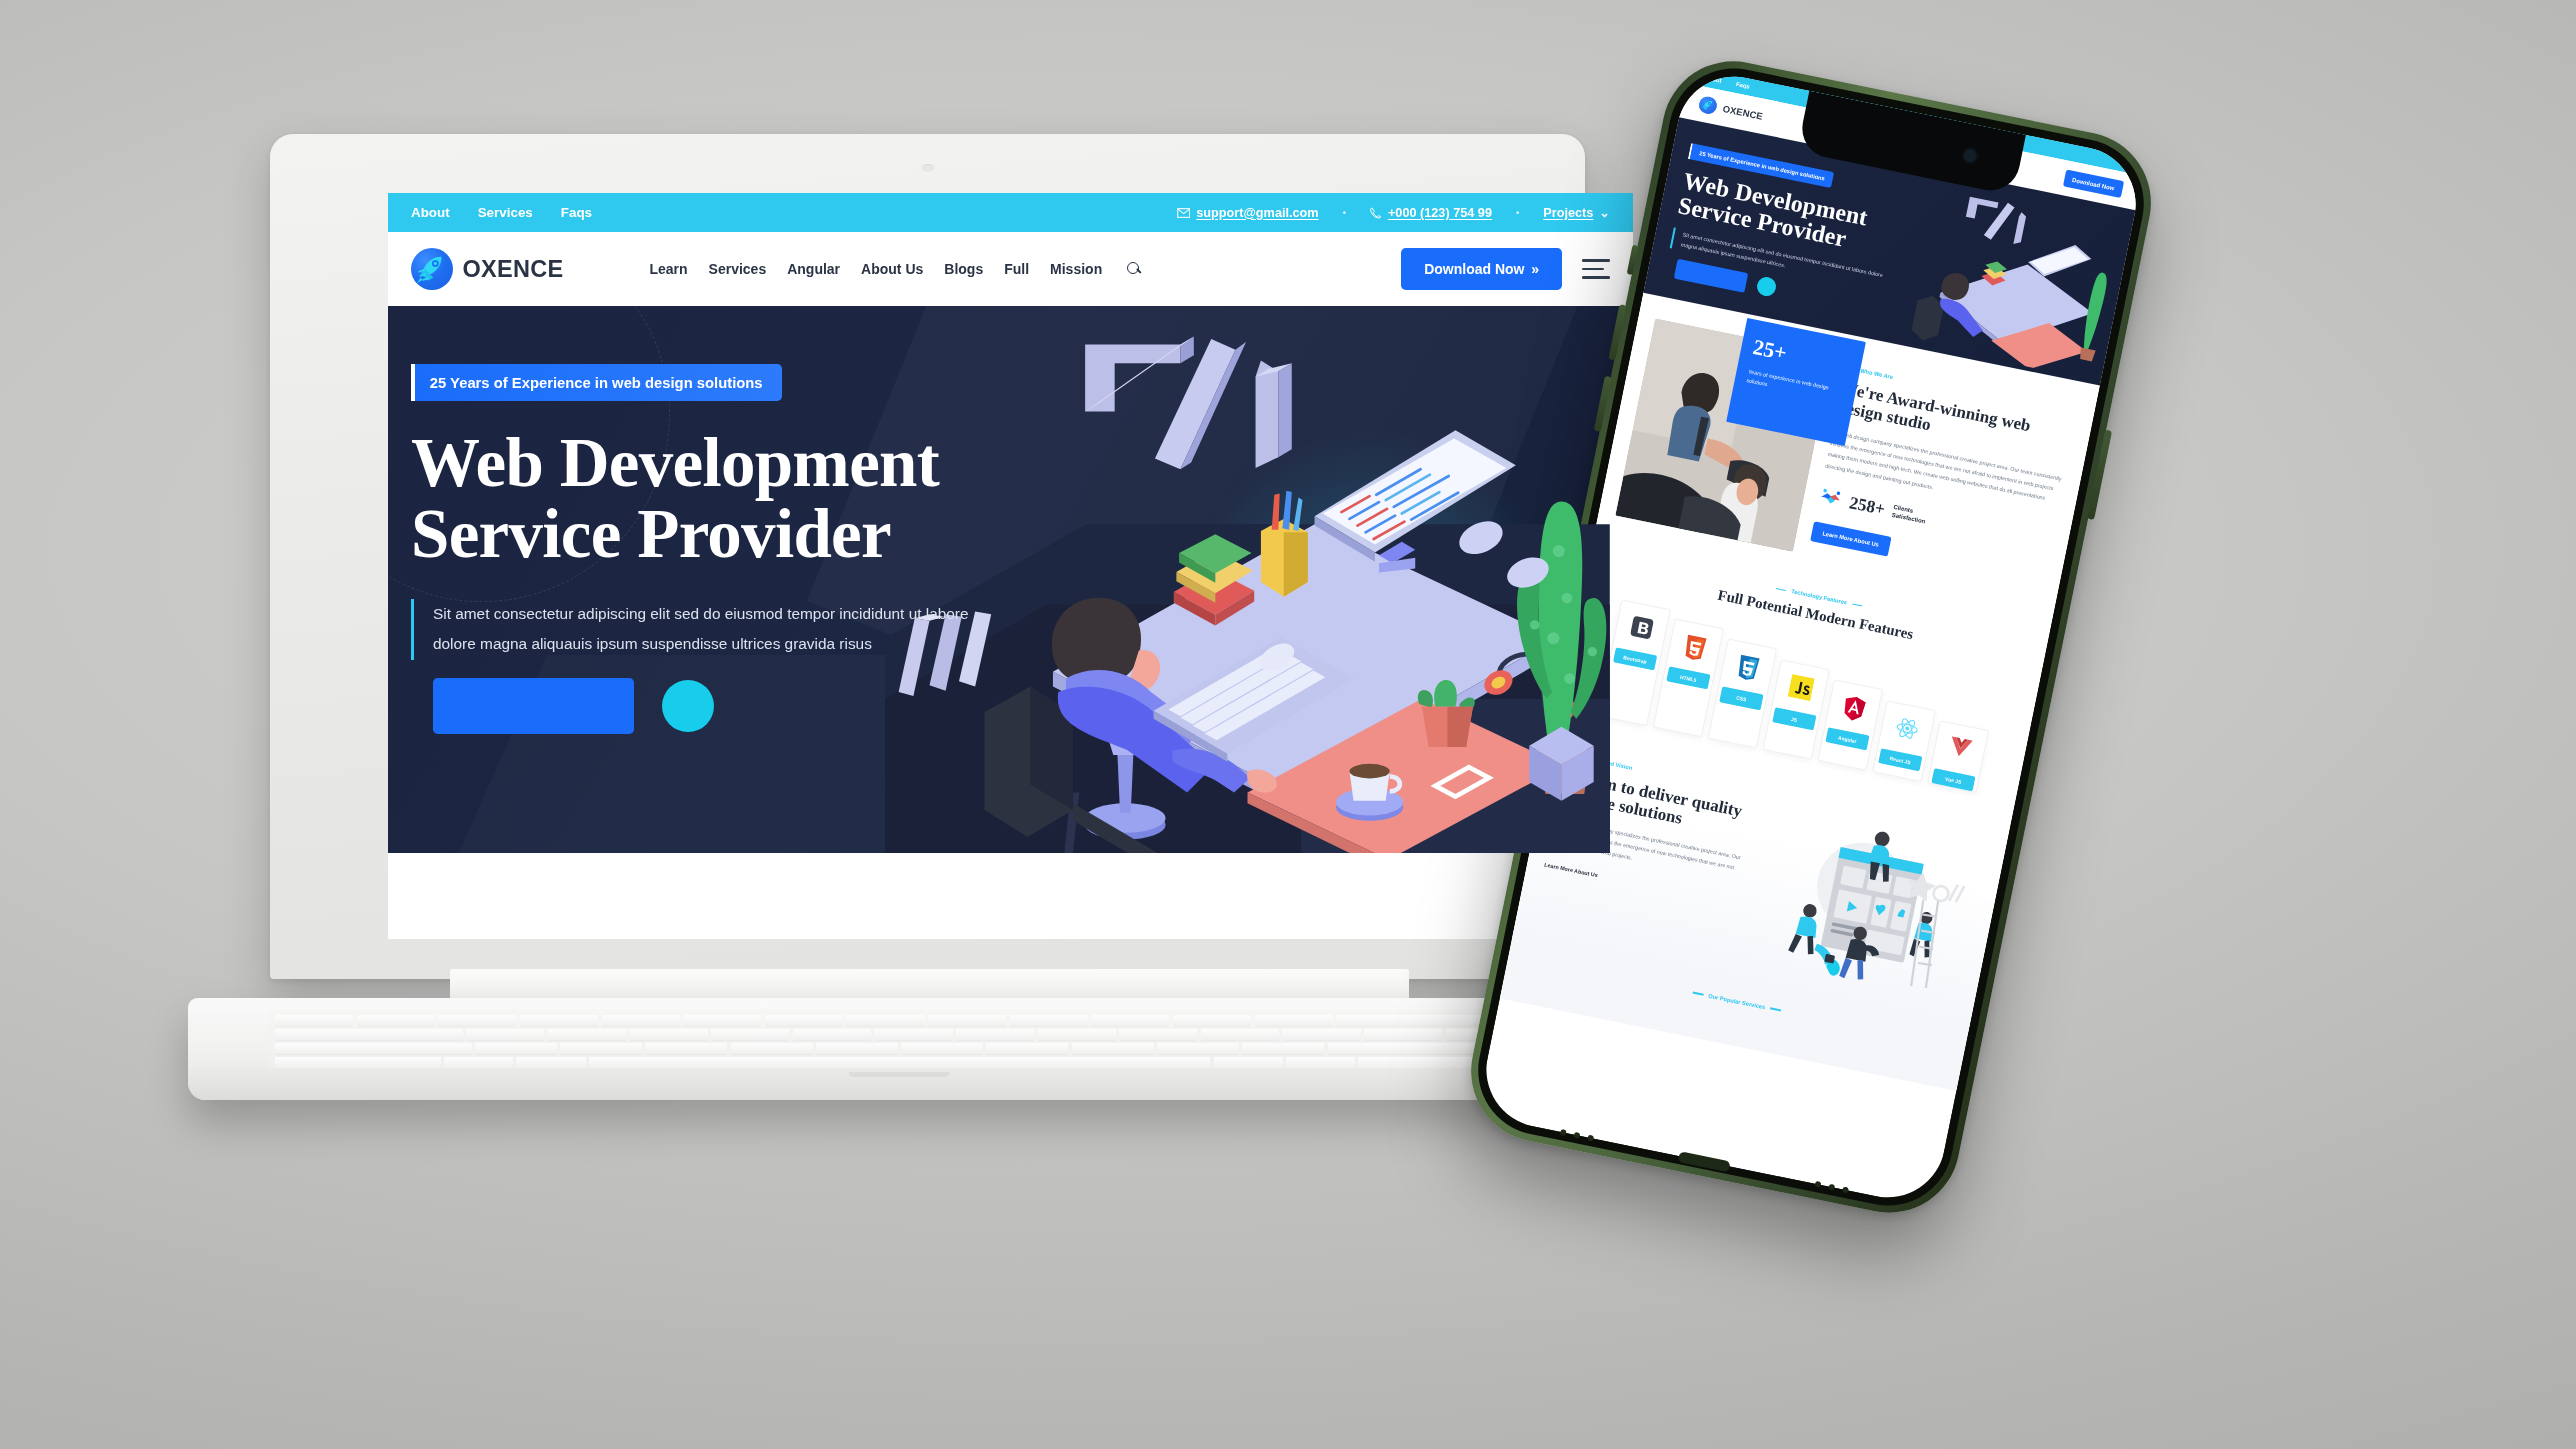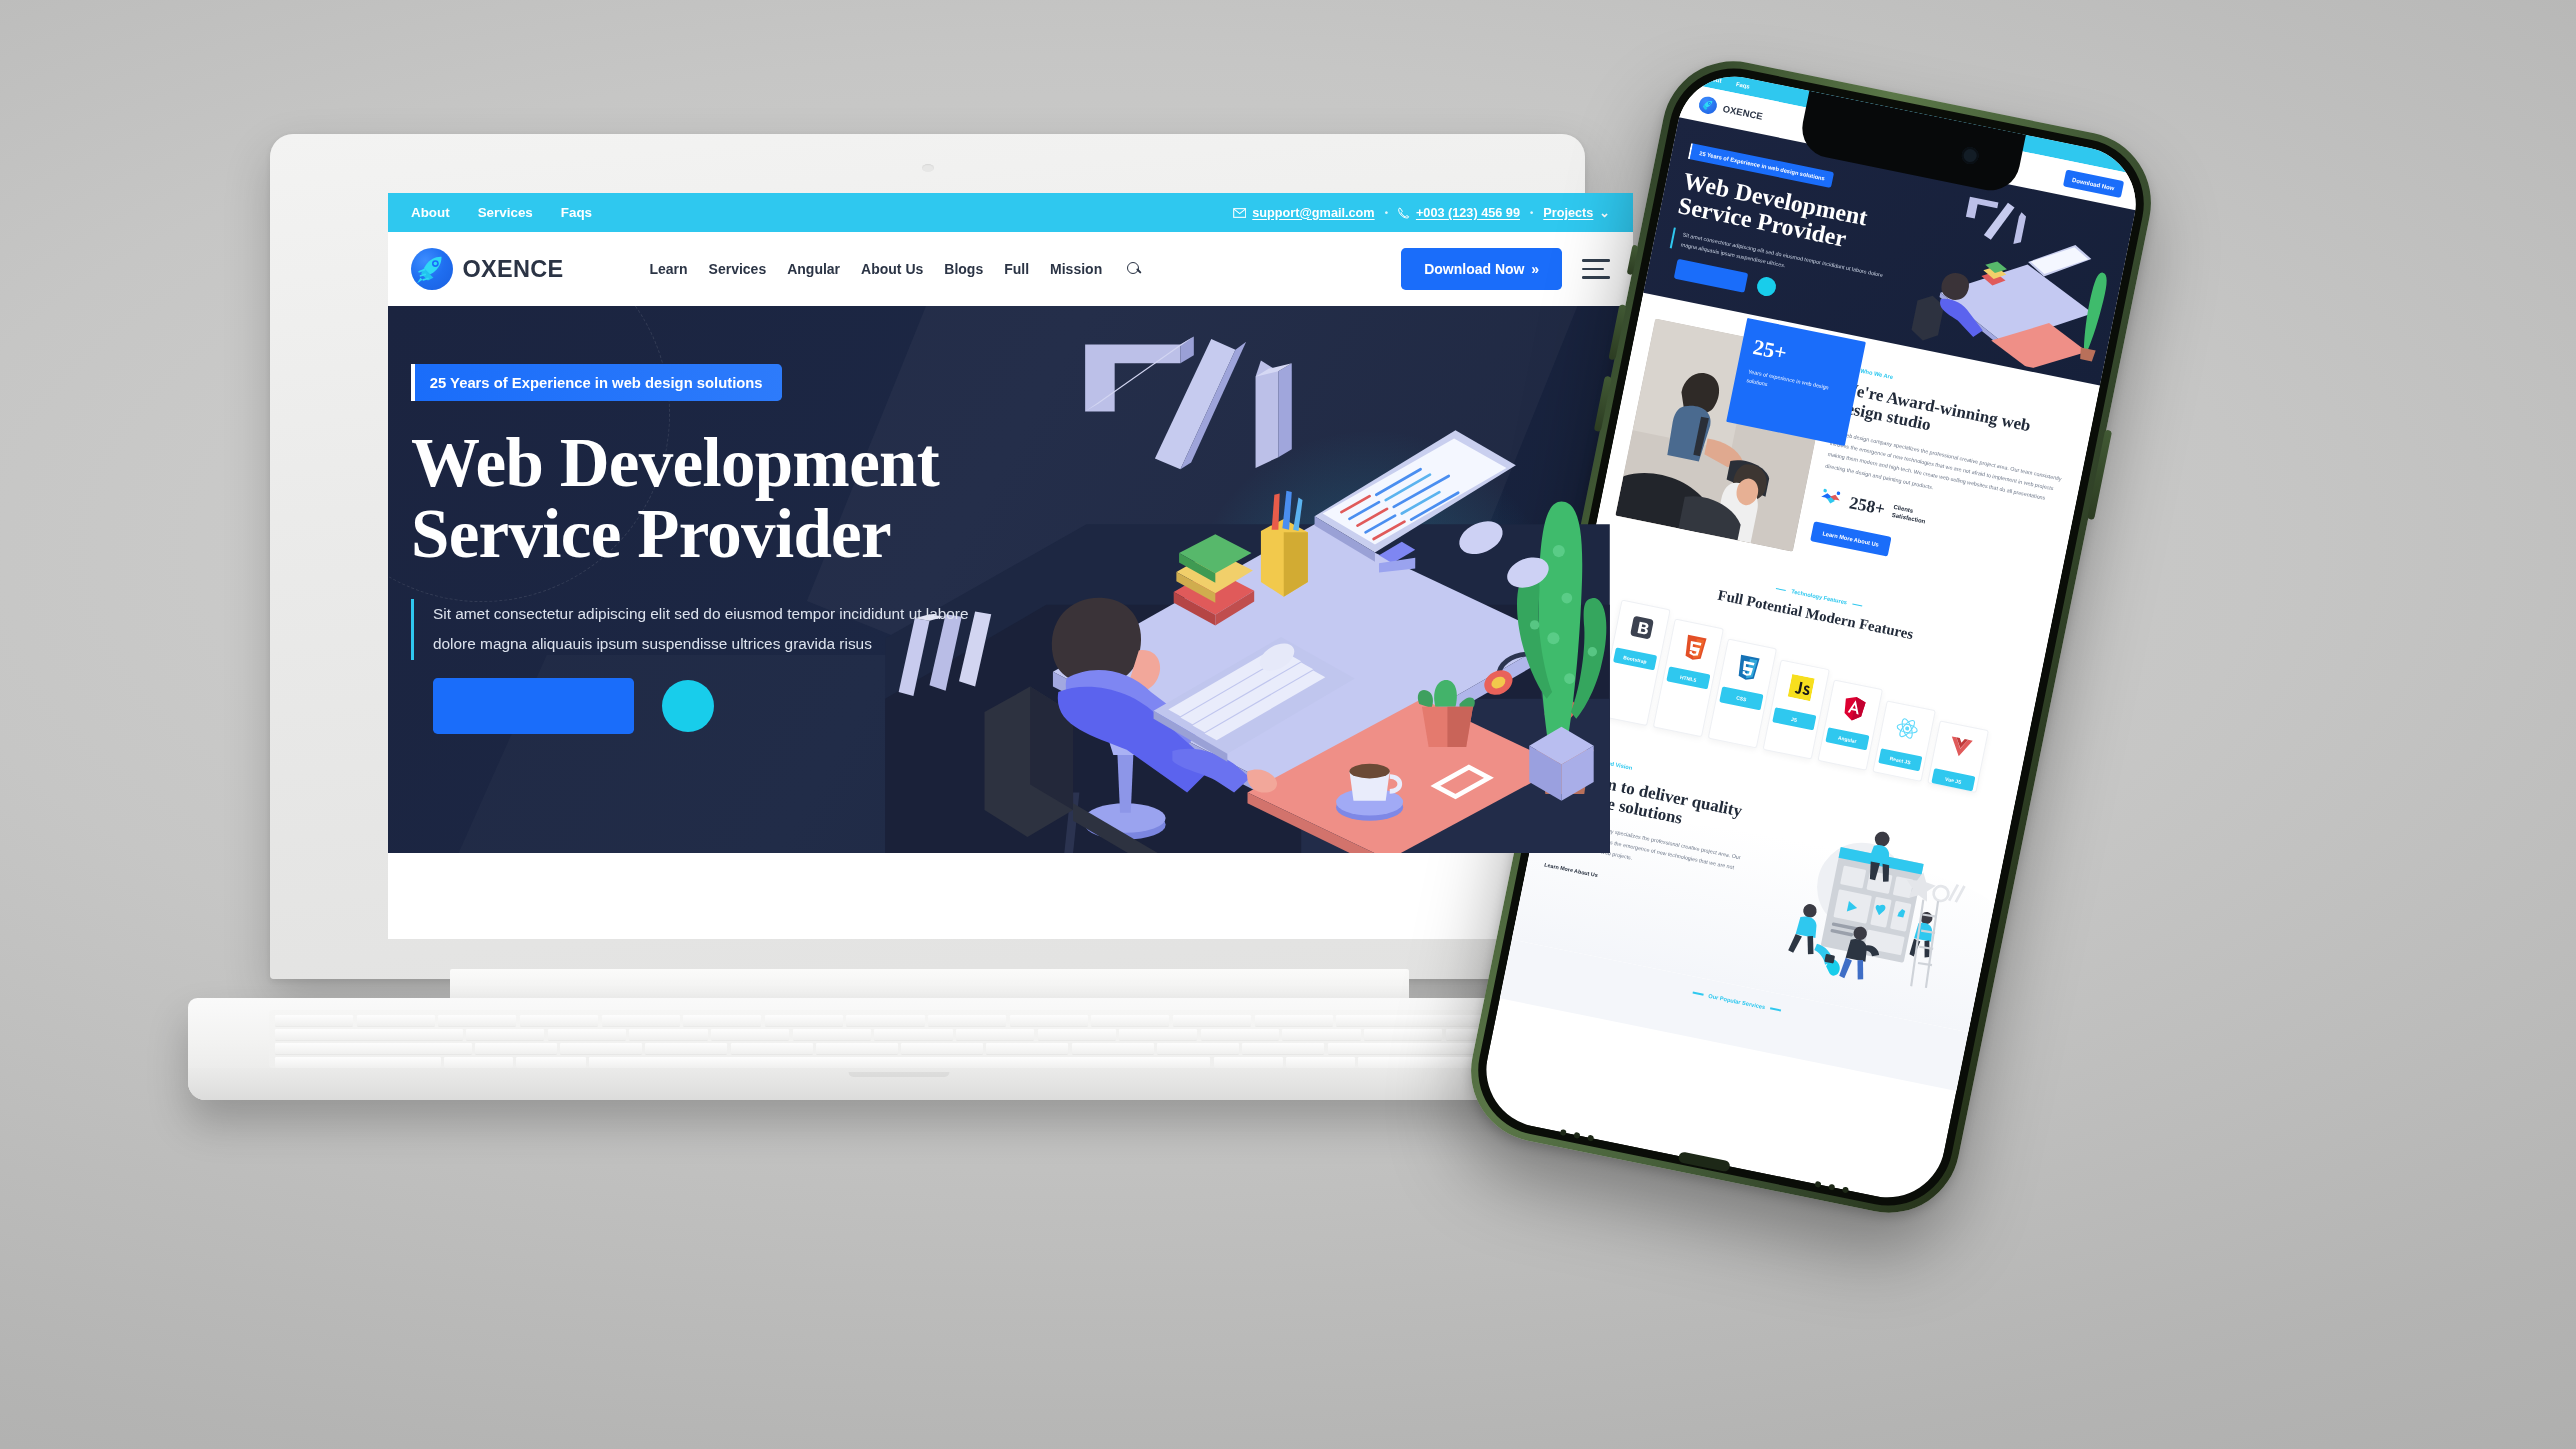--- a/index.html
+++ b/index.html
@@ -67,21 +67,21 @@
   
   .site { width:100%; height:100%; background:#fff; }
 
   .topbar {
     height:39px; background:#2fc8ef;
     display:flex; align-items:center; padding:0 23px;
     color:#fff; font-size:13.4px; font-weight:700;
   }
   .topbar-left { display:flex; gap:28px; }
   .topbar-left span { cursor:pointer; }
-  .topbar-right { margin-left:auto; display:flex; align-items:center; gap:10px; font-size:12.7px; }
+  .topbar-right { margin-left:auto; display:flex; align-items:center; gap:24px; font-size:12.7px; }
   .tb-item { display:flex; align-items:center; gap:6px; }
   .tb-item .u { text-decoration:underline; text-underline-offset:2px; }
   .tb-dot { font-size:9.4px; opacity:.85; }
 
   .navbar {
     height:74px; background:#fff; display:flex; align-items:center; padding:0 23px;
   }
   .brand { display:flex; align-items:center; gap:9.4px; }
   .brand-mark {
     width:42px; height:42px; border-radius:50%;
@@ -272,21 +272,21 @@
                 <rect x="1" y="1" width="18" height="13" fill="none" stroke="#fff" stroke-width="1.6"></rect>
                 <path d="M1.5 1.8 L10 8.4 L18.5 1.8" fill="none" stroke="#fff" stroke-width="1.6"></path>
               </svg>
               <span class="u">support@gmail.com</span>
             </div>
             <span class="tb-dot">•</span>
             <div class="tb-item">
               <svg width="12" height="12" viewBox="0 0 18 18">
                 <path d="M3 1.5c-1 0-2 1-2 2.2 0 6.5 6.3 12.8 12.8 12.8 1.2 0 2.2-1 2.2-2l-3-1.6-2 2a12 12 0 0 1-6.4-6.4l2-2L3 1.5z" fill="none" stroke="#fff" stroke-width="1.5" stroke-linejoin="round"></path>
               </svg>
-              <span class="u">+003 (123) 456 99</span>
+              <span class="u">+000 (123) 754 99</span>
             </div>
             <span class="tb-dot">•</span>
             <div class="tb-item">
               <span class="u">Projects</span>
               <span>⌄</span>
             </div>
           </div>
         </div>
 
         <div class="navbar">

